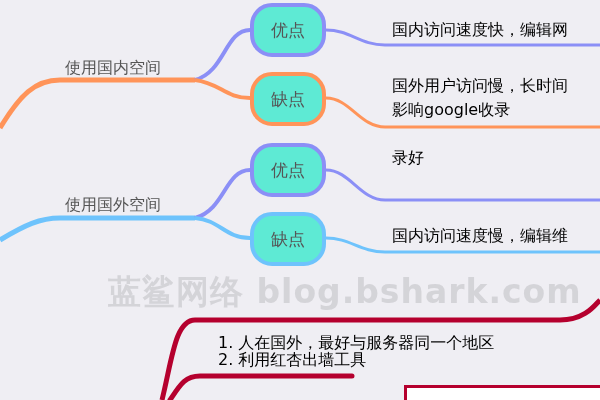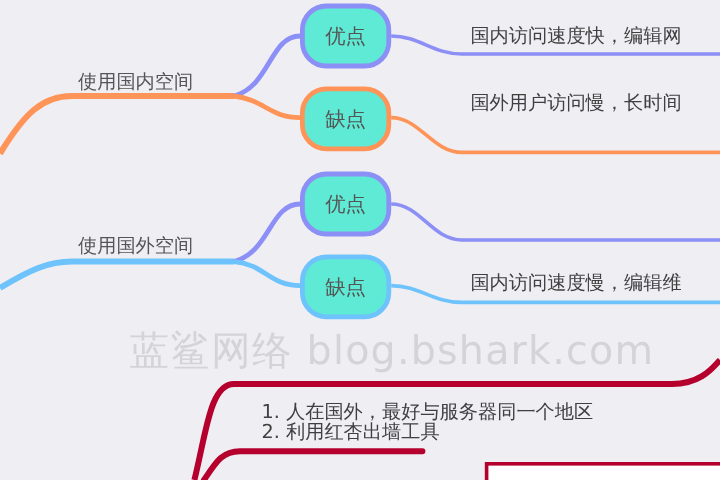--- a/index.html
+++ b/index.html
@@ -1,21 +1,21 @@
 <!DOCTYPE html>
 <html><head>
 <meta charset="utf-8">
 <style>
   html, body { margin:0; padding:0; }
   body { width:600px; height:400px; overflow:hidden; background:#efeef3; position:relative; font-family:"DejaVu Sans", sans-serif; }
   svg.lines { position:absolute; left:0; top:0; width:600px; height:400px; }
   .label { position:absolute; color:#555; font-size:16px; white-space:nowrap; line-height:20px; }
   .node { position:absolute; box-sizing:border-box; width:76px; height:54px; border-radius:22px; background:#5eead4; border:4px solid; display:flex; align-items:center; justify-content:center; color:#555; font-size:17px; }
-  .leaf { position:absolute; color:#404040; font-size:16px; line-height:24px; white-space:nowrap; }
-  .watermark { position:absolute; left:108px; top:270px; font-size:33px; color:rgba(180,180,185,0.45); white-space:nowrap; letter-spacing:1px; }
+  .leaf { position:absolute; color:#000000; font-size:16px; line-height:24px; white-space:nowrap; }
+  .watermark { position:absolute; left:108px; top:270px; font-size:33px; color:rgba(180,180,185,0.45); white-space:nowrap; letter-spacing:1px;font-weight:bold; }
   .boxr { position:absolute; left:404px; top:385px; width:220px; height:40px; background:#fff; border:3px solid #b5002e; box-sizing:border-box; }
 </style>
 </head>
 <body>
 
 <svg class="lines" viewBox="0 0 600 400">
 
   <path d="M0,128 C20,95 35,80 60,80 L195,80" stroke="#ff9459" stroke-width="5" fill="none"></path>
 
   <path d="M195,80 C225,72 225,30 250,30" stroke="#8b8ff6" stroke-width="4" fill="none"></path>
@@ -41,28 +41,30 @@
 <div class="label" style="left:65px; top:58px;text-align:right;">使用国内空间</div>
 <div class="node" style="left:250px; top:3px; border-color:#8b8ff6;">
     <span>优点</span>
   </div>
 <div class="node" style="left:250px; top:72px; border-color:#ff9459;">
     <span>缺点</span>
   </div>
 <div class="leaf" style="left:392px; top:18px;"><span>国内访问速度快，编辑网</span></div>
 <div class="leaf" style="left:392px; top:74px;">
     <div>国外用户访问慢，长时间</div>
+    <div>影响google收录</div>
   </div>
 
 <div class="label" style="left:65px; top:195px;">使用国外空间</div>
 <div class="node" style="left:250px; top:143px; border-color:#8b8ff6;">
     <span>优点</span>
   </div>
 <div class="node" style="left:250px; top:212px; border-color:#6ec3fc;">
     <span>缺点</span>
   </div>
 <div class="leaf" style="left:392px; top:146px;">
+    <div>录好</div>
   </div>
 <div class="leaf" style="left:392px; top:224px;"><span>国内访问速度慢，编辑维</span></div>
 
 <div class="leaf" style="left:218px; top:295px;margin-top:36px;">1. 人在国外，最好与服务器同一个地区</div>
 <div class="leaf" style="left:218px; top:348px;">2. 利用红杏出墙工具</div>
 <div class="boxr"></div>
 
 </body></html>

